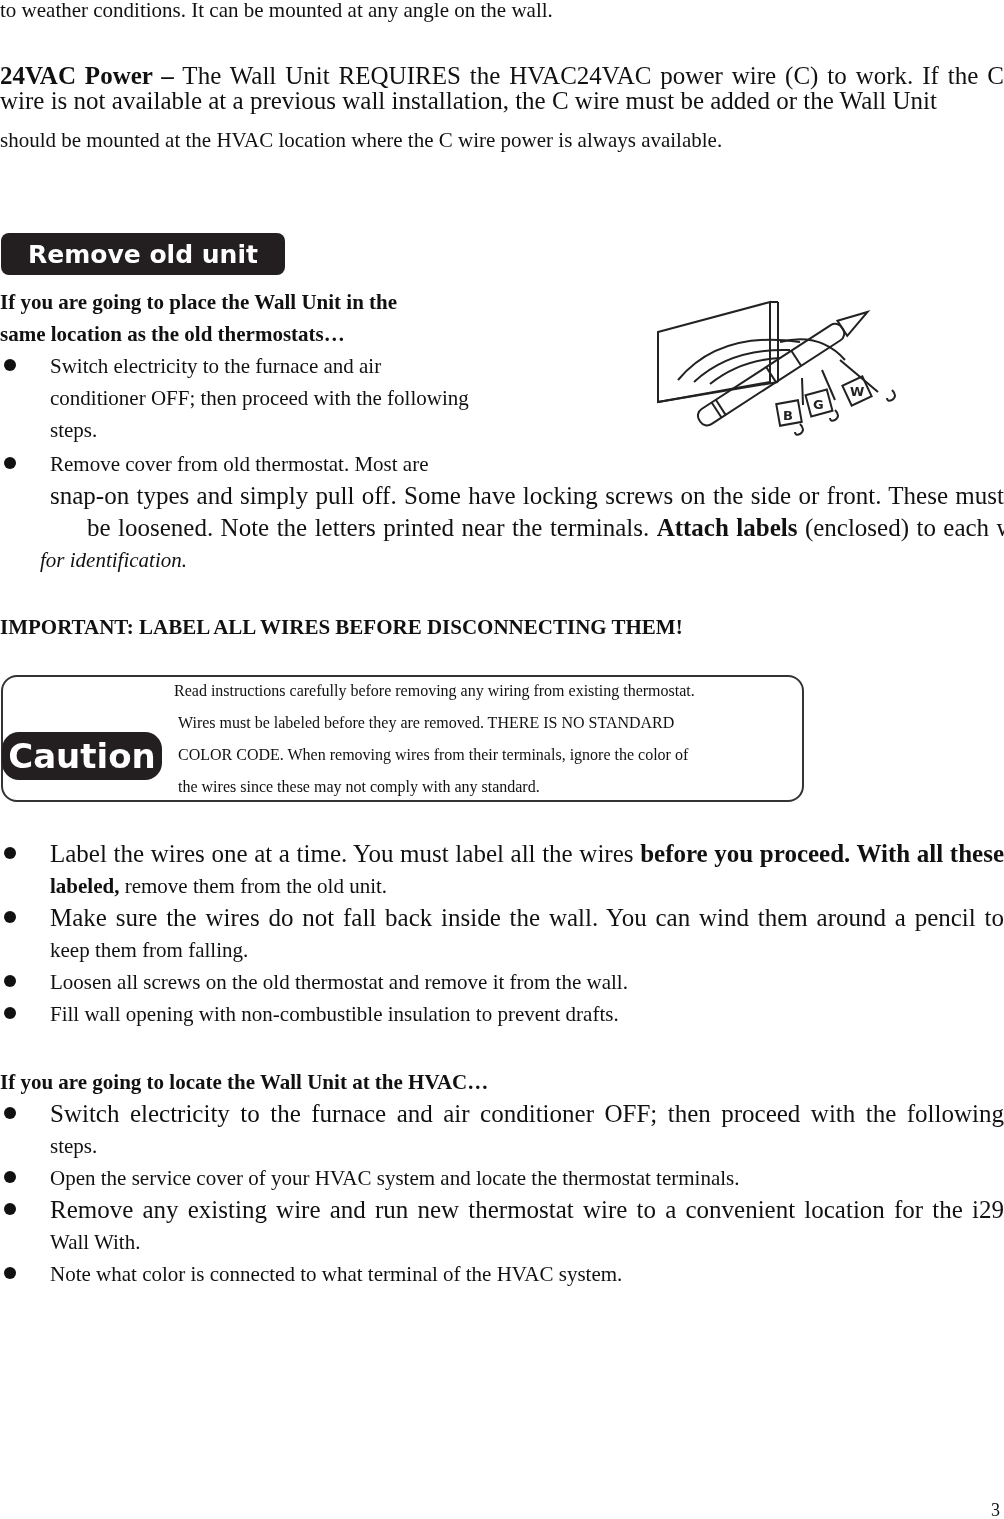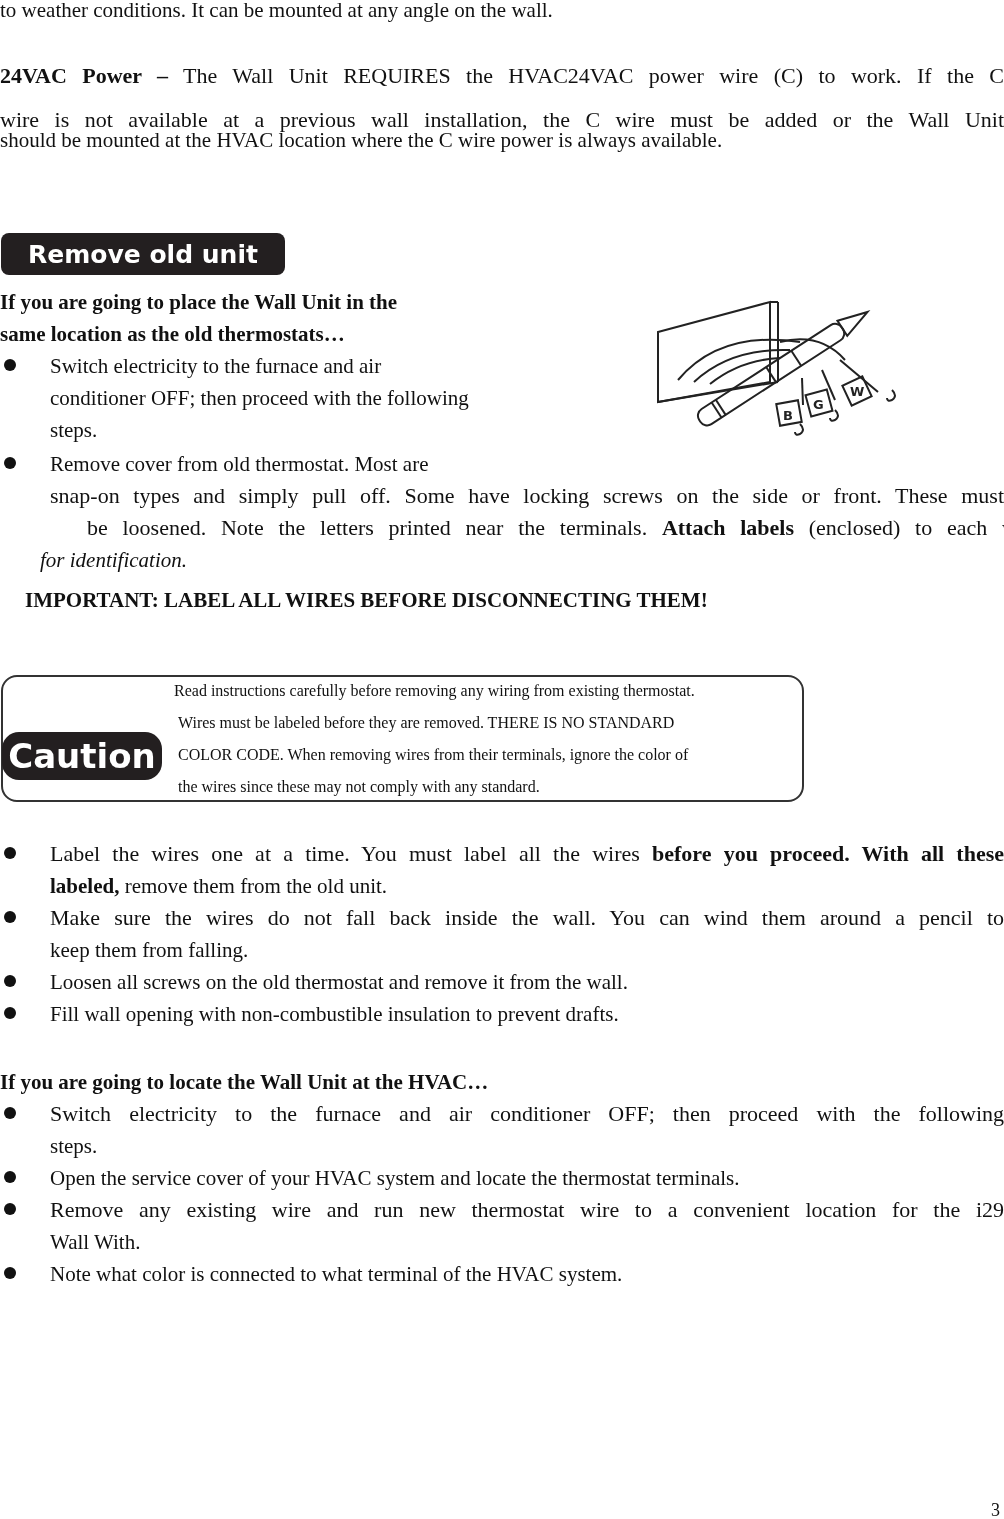--- a/index.html
+++ b/index.html
@@ -1,38 +1,38 @@
 <!DOCTYPE html>
 <html><head>
 <meta charset="utf-8">
 <style>
   html, body { margin:0; padding:0; background:#fff; }
   body { width:1004px; height:1519px; position:relative; overflow:hidden;
          font-family:"Liberation Serif", serif; color:#111; font-size:21px; }
   .abs { position:absolute; }
   .line { position:absolute; left:0; white-space:nowrap; line-height:32px; font-size:21px; }
-  .just { position:absolute; text-align:justify; text-align-last:justify; line-height:32px; font-size:22px; white-space:nowrap; }
+  .just { position:absolute; text-align:justify; text-align-last:justify; line-height:32px; font-size:25px; white-space:nowrap; }
   .bold { font-weight:bold; }
   .bullet { position:absolute; left:4px; width:12px; height:12px; border-radius:50%; background:#111; }
   .badge { position:absolute; background:#231f20; color:#fff; border-radius:8px;
            font-family:"DejaVu Sans", sans-serif; font-weight:bold; display:flex; align-items:center; justify-content:center;margin-top:16px; }
   .caution-box { position:absolute; left:1px; top:675px; width:803px; height:127px; border:2px solid #333; border-radius:16px; box-sizing:border-box; }
   .ct { position:absolute; font-size:16px; white-space:nowrap; line-height:20px; }
   .pagenum { position:absolute; right:4px; top:1500px; font-size:18px; }
 </style>
 </head>
 <body>
 
 <div class="line" style="top:-6px;">to weather conditions. It can be mounted at any angle on the wall.</div>
 
 <div class="just" style="left:0;top:60px;width:1004px;">
   <span class="bold">24VAC Power –</span>
   <span>The Wall Unit REQUIRES the HVAC24VAC power wire (C) to work. If the C</span>
 </div>
-<div class="just" style="left:0;top:104px;width:1004px;">wire is not available at a previous wall installation, the C wire must be added or the Wall Unit</div>
+<div class="just" style="left:0;top:85px;width:812px;">wire is not available at a previous wall installation, the C wire must be added or the Wall Unit</div>
 <div class="line" style="top:124px;">should be mounted at the HVAC location where the C wire power is always available.</div>
 
 <div class="badge" style="left:1px;top:217px;width:284px;height:42px;font-size:25px;">Remove old unit</div>
 
 <div class="line bold" style="top:286px;">If you are going to place the Wall Unit in the</div>
 <div class="line bold" style="top:318px;">same location as the old thermostats…</div>
 
 <div class="bullet" style="top:359px;"></div>
 <div class="line" style="left:50px;top:350px;">Switch electricity to the furnace and air</div>
 <div class="line" style="left:50px;top:382px;">conditioner OFF; then proceed with the following</div>
@@ -72,21 +72,21 @@
   <rect x="158" y="102" width="22" height="22" transform="rotate(-15 169 113)"></rect>
   <rect x="196" y="90" width="22" height="22" transform="rotate(-25 207 101)"></rect>
   <text x="133" y="130" font-size="13" font-family="DejaVu Sans, sans-serif" font-weight="bold" fill="#222" stroke="none">B</text>
   <text x="163" y="119" font-size="13" font-family="DejaVu Sans, sans-serif" font-weight="bold" fill="#222" stroke="none">G</text>
   <text x="200" y="106" font-size="13" font-family="DejaVu Sans, sans-serif" font-weight="bold" fill="#222" stroke="none">W</text>
   <path d="M150,134 q6,6 0,10 q-5,2 -5,-2"></path>
   <path d="M185,120 q6,6 0,10 q-5,2 -5,-2"></path>
   <path d="M242,100 q6,6 0,10 q-5,2 -5,-2"></path>
 </svg>
 
-<div class="line bold" style="top:584px;padding-left:25px;">IMPORTANT: LABEL ALL WIRES BEFORE DISCONNECTING THEM!</div>
+<div class="line bold" style="top:611px;">IMPORTANT: LABEL ALL WIRES BEFORE DISCONNECTING THEM!</div>
 
 <div class="caution-box"></div>
 <div class="badge" style="left:2px;top:716px;width:160px;height:48px;font-size:34px;border-radius:17px;">Caution</div>
 <div class="ct" style="left:174px;top:681px;">Read instructions carefully before removing any wiring from existing thermostat.</div>
 <div class="ct" style="left:178px;top:713px;">Wires must be labeled before they are removed. THERE IS NO STANDARD</div>
 <div class="ct" style="left:178px;top:745px;">COLOR CODE. When removing wires from their terminals, ignore the color of</div>
 <div class="ct" style="left:178px;top:777px;">the wires since these may not comply with any standard.</div>
 
 <div class="bullet" style="top:847px;"></div>
 <div class="just" style="left:50px;top:838px;width:954px;">

